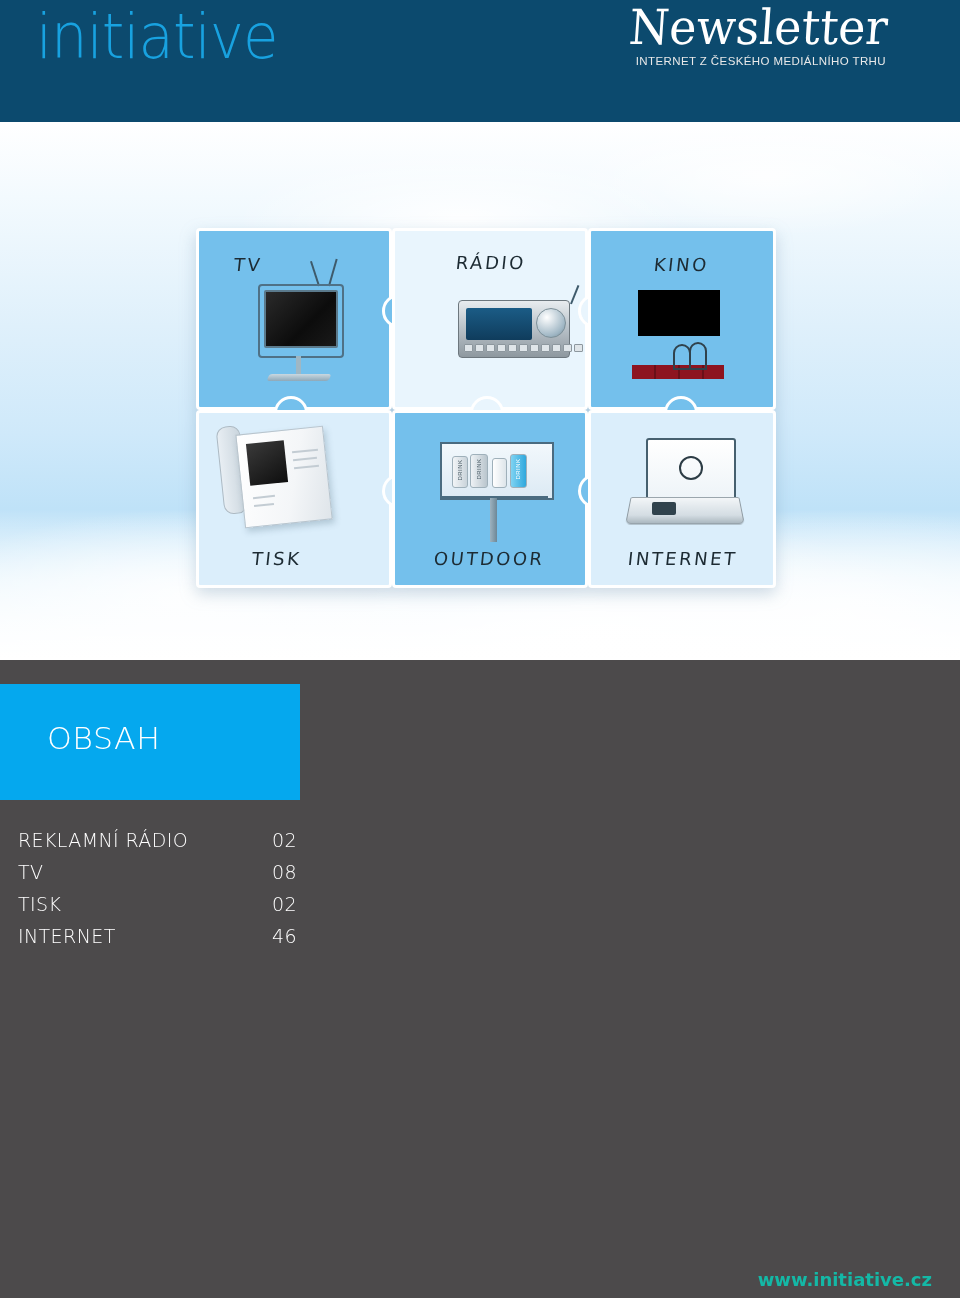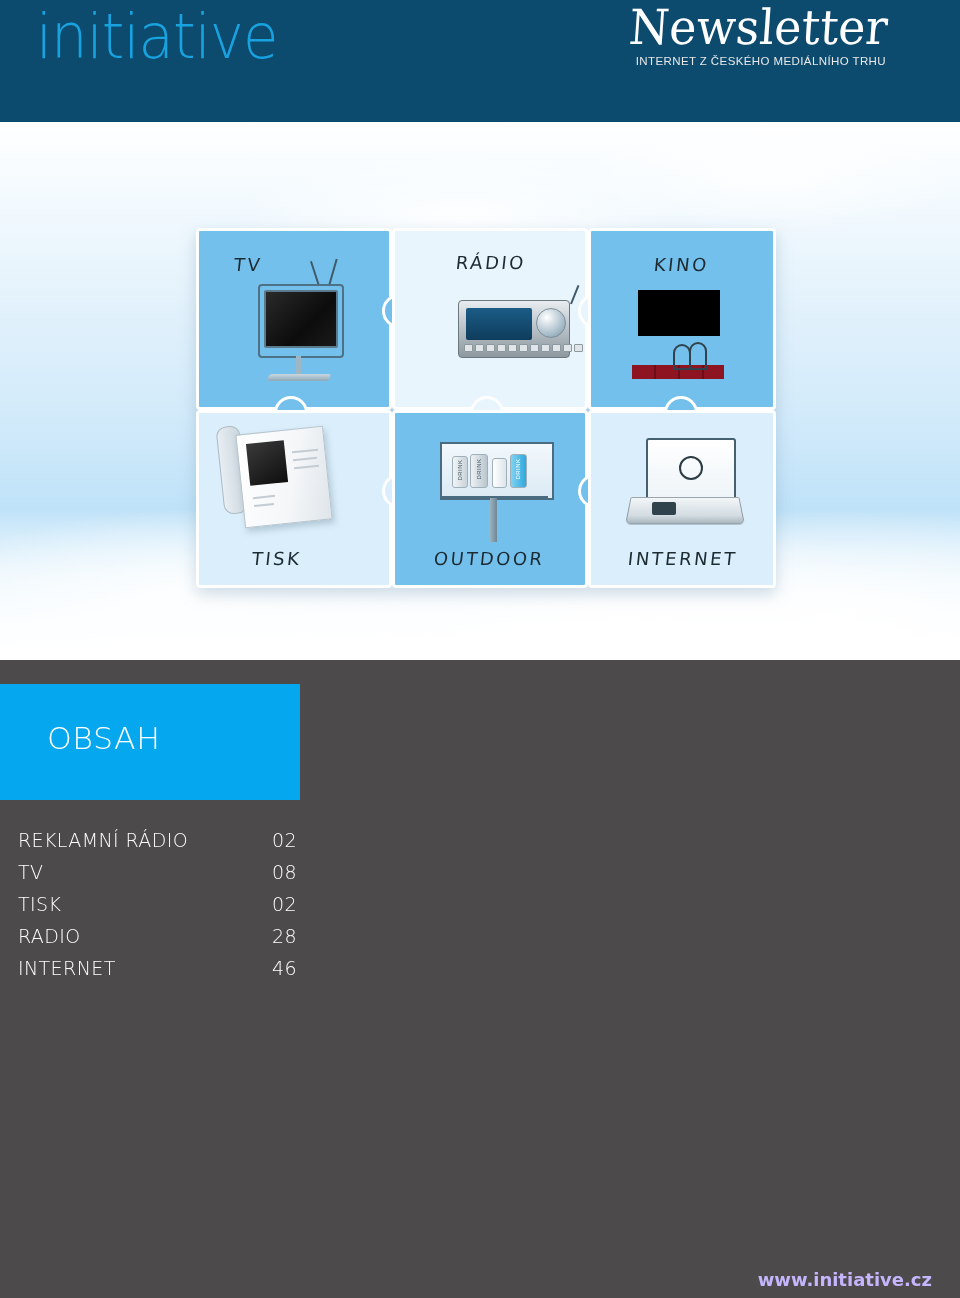--- a/index.html
+++ b/index.html
@@ -178,21 +178,21 @@
     color:#ffffff;
     letter-spacing:.4px;
   }
 
   
   #footer-url{
     position:absolute;right:28px;bottom:8px;
     font-family:"DejaVu Sans", sans-serif;
     font-weight:bold;
     font-size:18px;
-    color:#c4b5fd;
+    color:#14b8a6;
     letter-spacing:0px;
   }
 </style>
 </head>
 <body>
 
 <div id="header">
   <div id="logo">initiative</div>
 
   <div id="newsletter-block">
@@ -303,22 +303,18 @@
   </div>
   <div class="toc-row">
     <span class="toc-label">TV</span>
     <span class="toc-page">08</span>
   </div>
   <div class="toc-row">
     <span class="toc-label">TISK</span>
     <span class="toc-page">02</span>
   </div>
   <div class="toc-row">
-    <span class="toc-label">RADIO</span>
-    <span class="toc-page">28</span>
-  </div>
-  <div class="toc-row">
     <span class="toc-label">INTERNET</span>
     <span class="toc-page">46</span>
   </div>
 </div>
 
 <a id="footer-url" href="#" style="text-decoration:none;">www.initiative.cz</a>
 
 </body></html>

